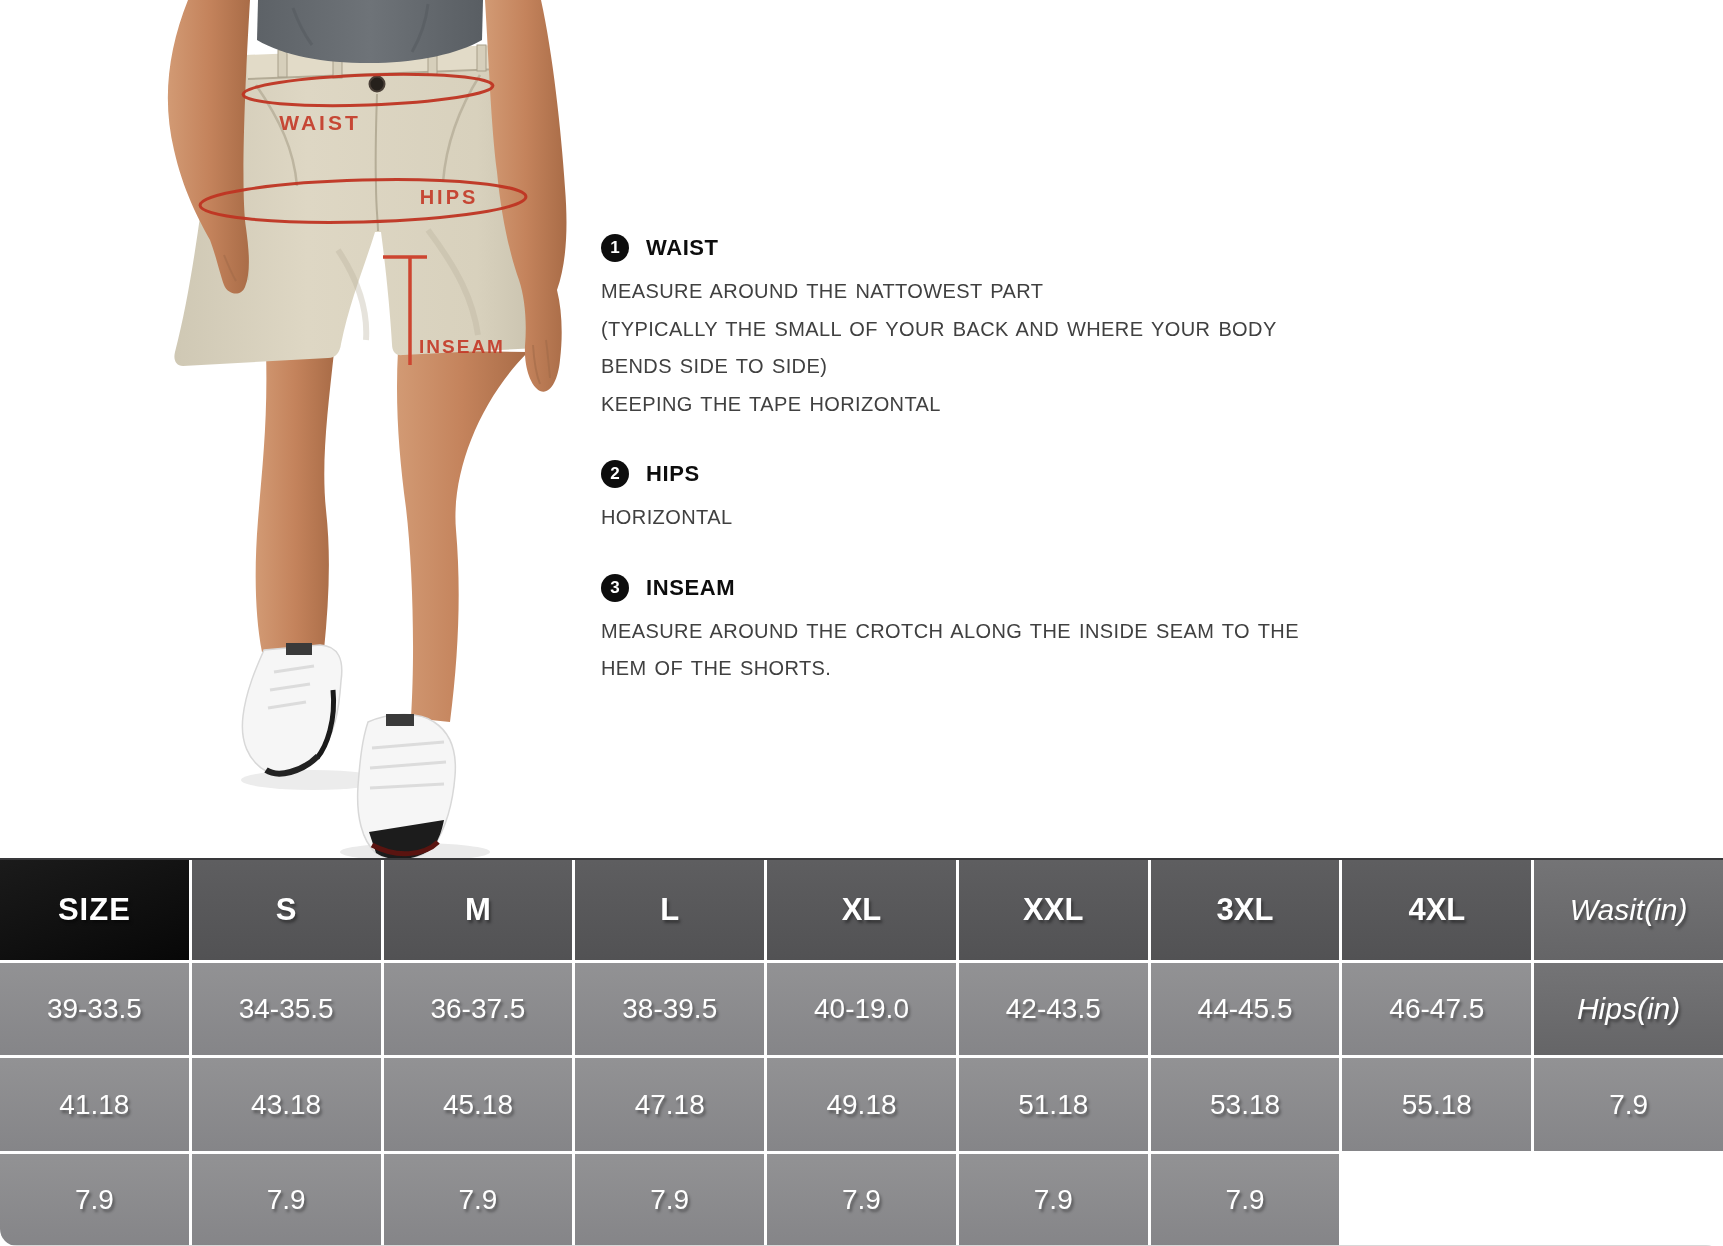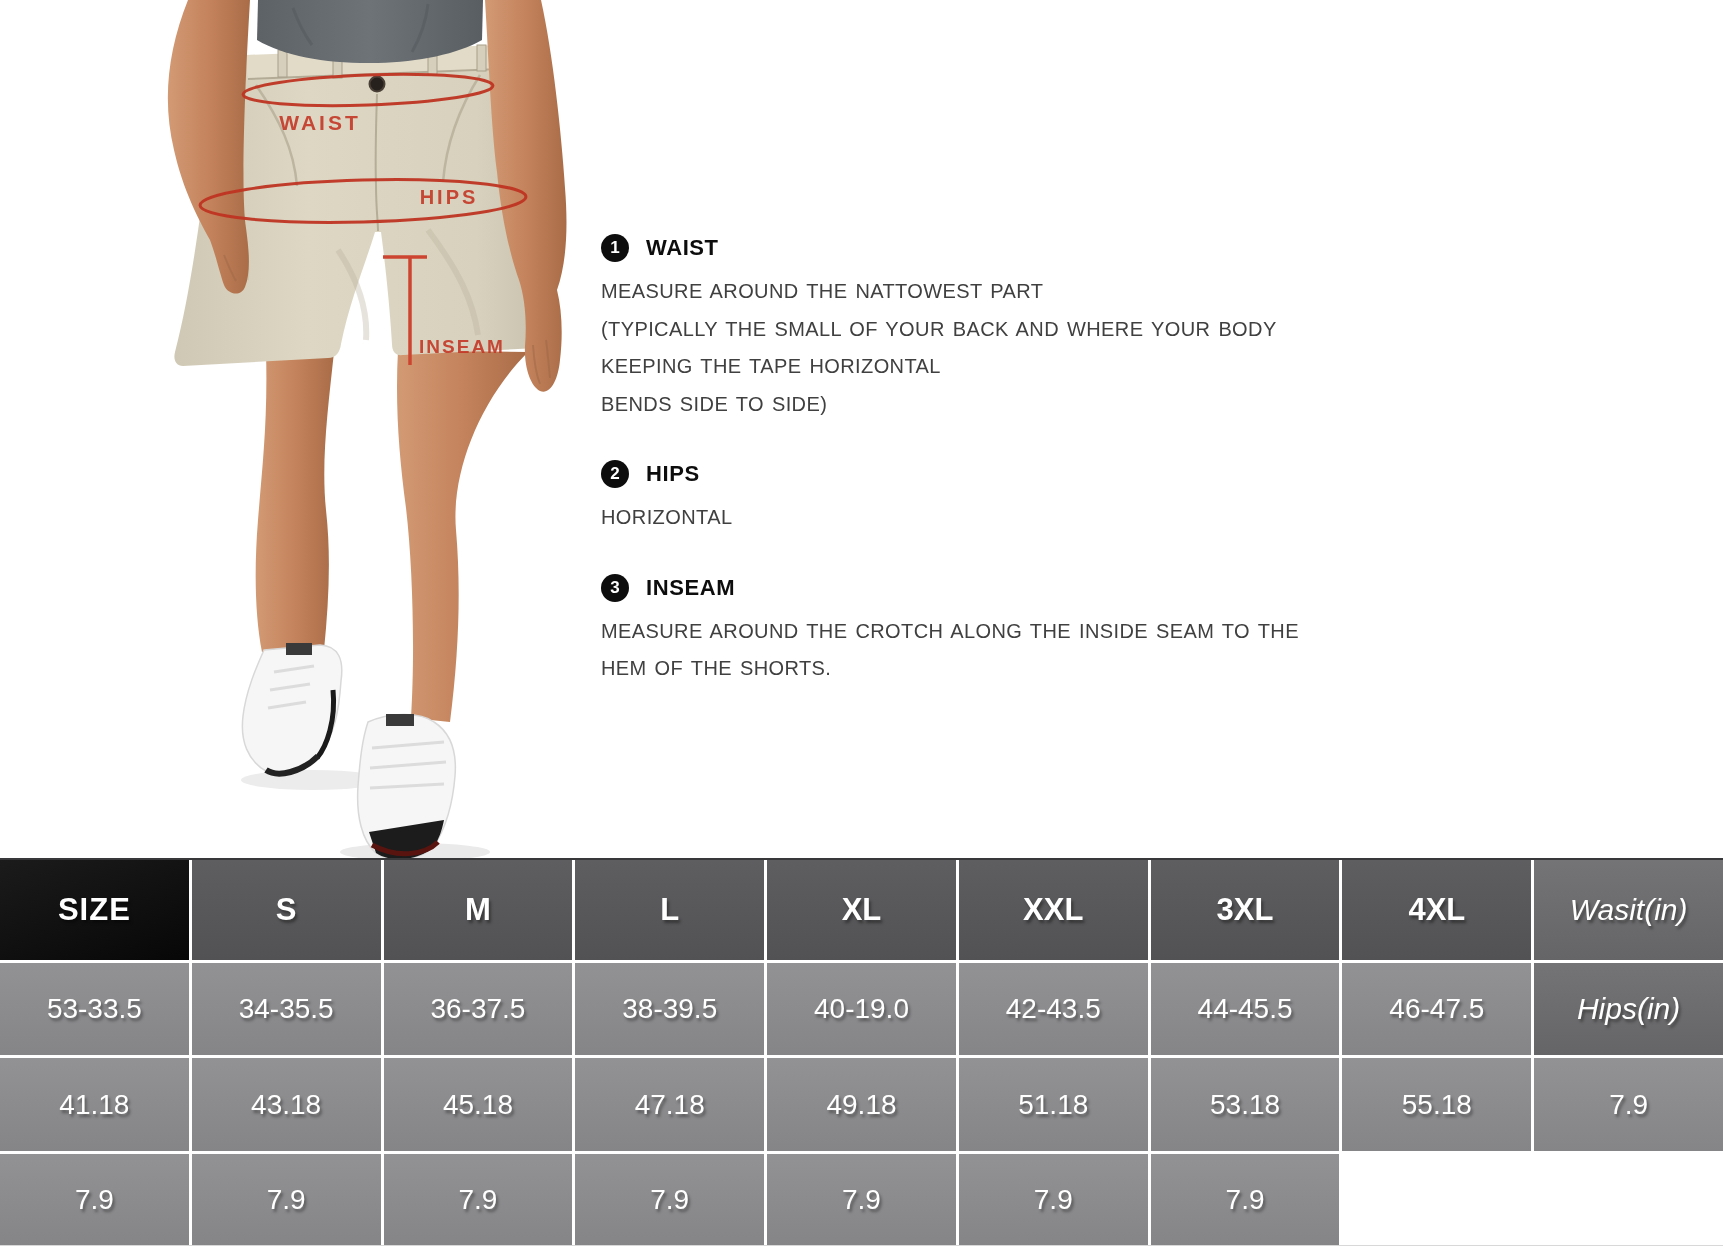--- a/index.html
+++ b/index.html
@@ -1,18 +1,19 @@
 <!DOCTYPE html>
 <html><head>
 <meta charset="utf-8">
 <style>
   html,body{margin:0;padding:0;background:#ffffff;}
   .canvas{
     position:relative;width:1723px;height:1246px;background:#ffffff;overflow:hidden;
     font-family:"Liberation Sans", sans-serif;
+    border-radius:17px;
   }
 
   
   .photo{position:absolute;left:128px;top:0;width:455px;height:858px;}
   .photo svg{display:block;width:455px;height:858px;}
   .red-label{font-family:"Liberation Sans",sans-serif;font-weight:bold;fill:#c43826;opacity:.9;}
 
   
   .instructions{position:absolute;left:601px;top:233px;width:780px;color:#141414;}
   .instr-head{display:flex;align-items:center;height:30px;margin:36px 0 10px 0;}
@@ -156,22 +157,22 @@
 
   <section class="instructions">
 
     <div class="instr-block">
       <div class="instr-head">
         <span class="num-badge">1</span>
         <span class="instr-title">WAIST</span>
       </div>
       <div class="instr-line">MEASURE AROUND THE NATTOWEST PART</div>
       <div class="instr-line">(TYPICALLY THE SMALL OF YOUR BACK AND WHERE YOUR BODY</div>
+      <div class="instr-line">BENDS SIDE TO SIDE)</div>
       <div class="instr-line">KEEPING THE TAPE HORIZONTAL</div>
-      <div class="instr-line">BENDS SIDE TO SIDE)</div>
     </div>
 
     <div class="instr-block">
       <div class="instr-head">
         <span class="num-badge">2</span>
         <span class="instr-title">HIPS</span>
       </div>
       <div class="instr-line">HORIZONTAL</div>
     </div>
 
@@ -191,21 +192,21 @@
     <div class="cell c-size">SIZE</div>
     <div class="cell c-head">S</div>
     <div class="cell c-head">M</div>
     <div class="cell c-head">L</div>
     <div class="cell c-head">XL</div>
     <div class="cell c-head">XXL</div>
     <div class="cell c-head">3XL</div>
     <div class="cell c-head">4XL</div>
 
     <div class="cell c-label">Wasit(in)</div>
-    <div class="cell c-val">53-33.5</div>
+    <div class="cell c-val">39-33.5</div>
     <div class="cell c-val">34-35.5</div>
     <div class="cell c-val">36-37.5</div>
     <div class="cell c-val">38-39.5</div>
     <div class="cell c-val">40-19.0</div>
     <div class="cell c-val">42-43.5</div>
     <div class="cell c-val">44-45.5</div>
     <div class="cell c-val">46-47.5</div>
 
     <div class="cell c-label">Hips(in)</div>
     <div class="cell c-val">41.18</div>

